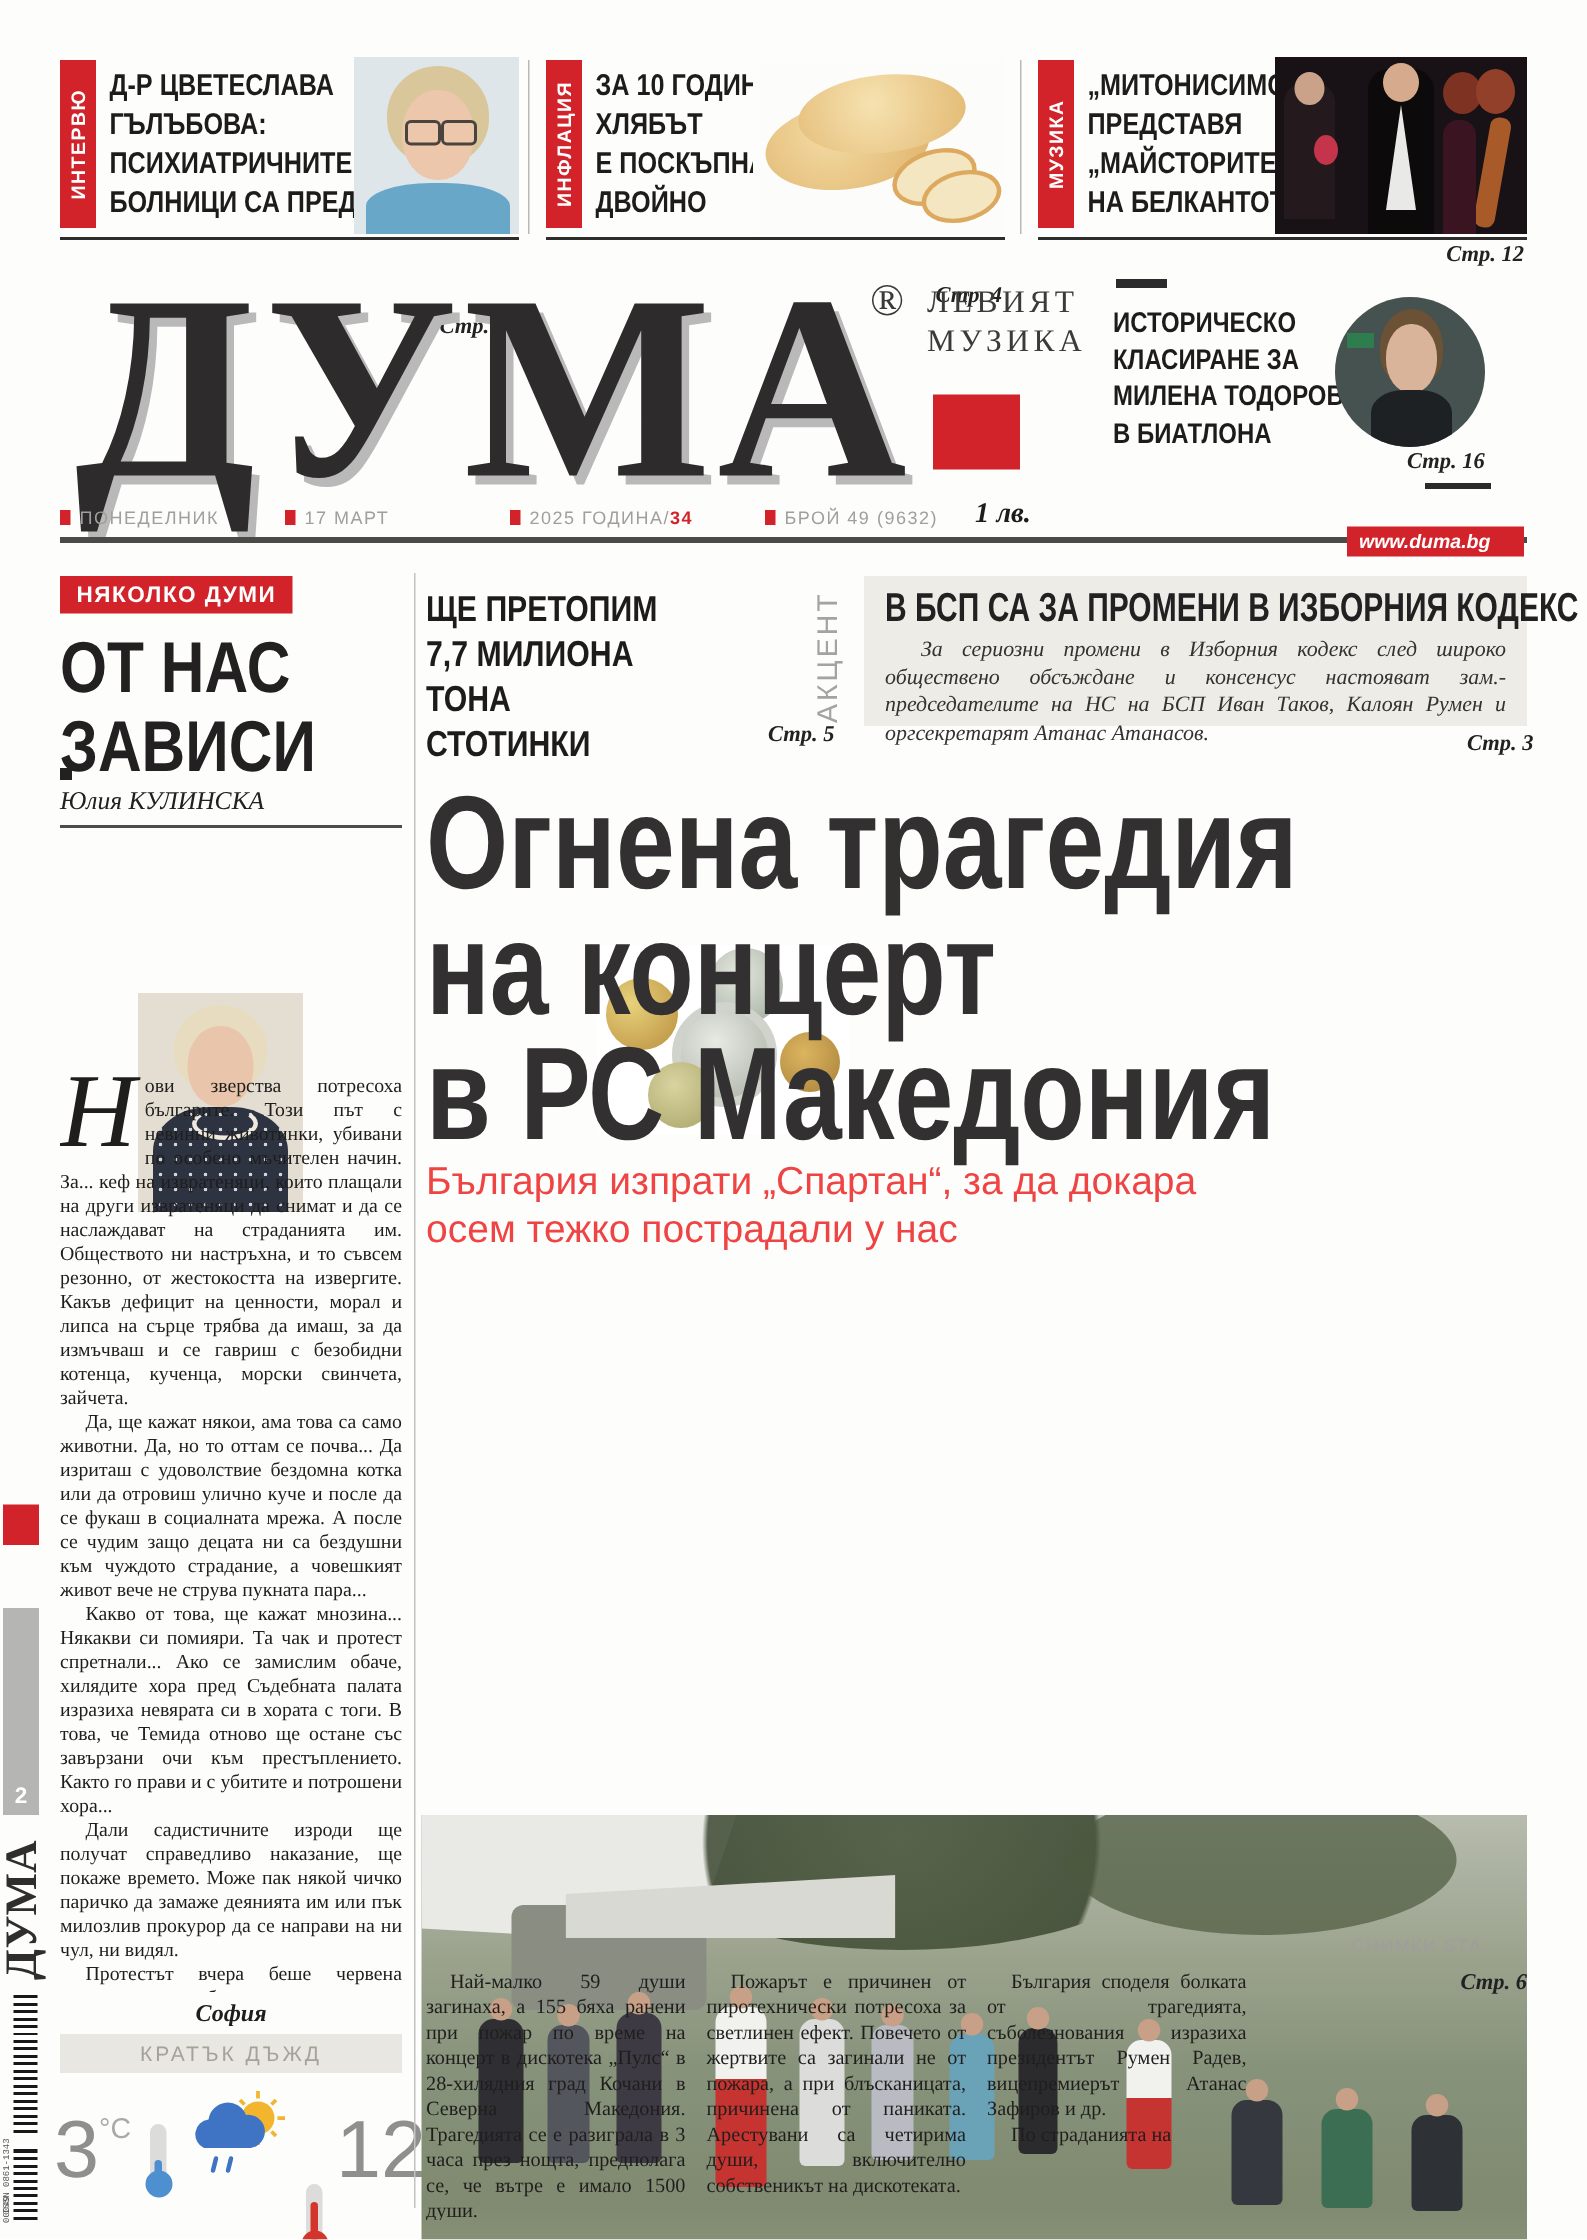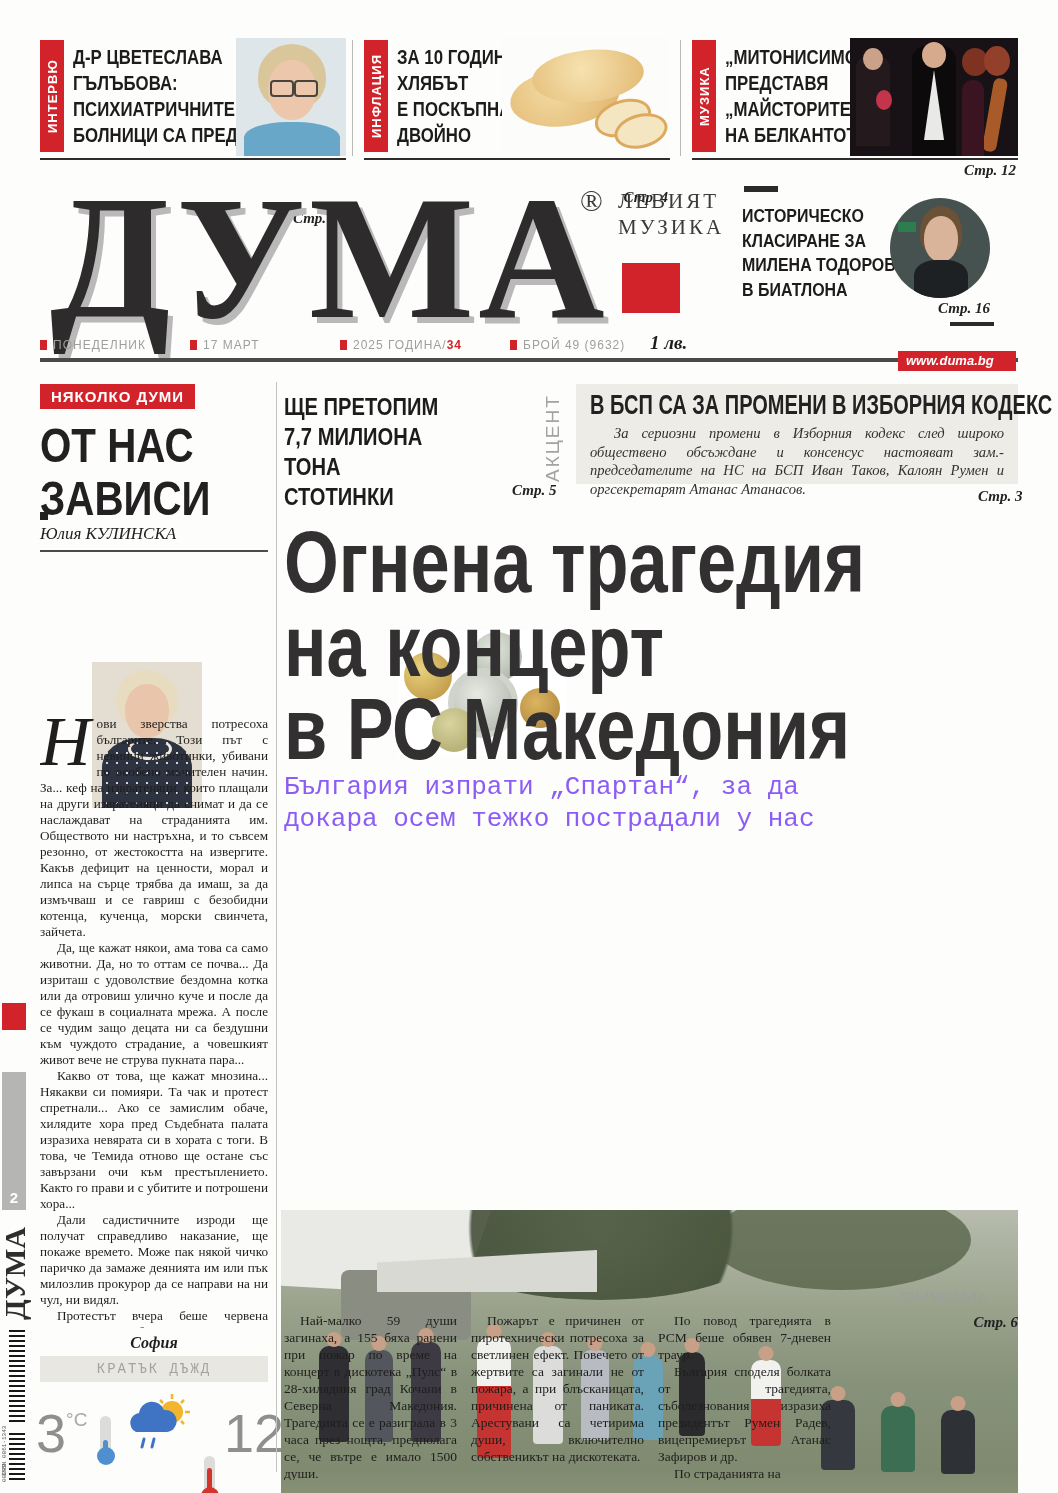--- a/index.html
+++ b/index.html
@@ -180,21 +180,21 @@
     <div class="abs" style="left:10px;top:76px;width:90px;height:70px;border-radius:42% 42% 0 0;background:#2d3340;background-image:radial-gradient(#cfd3da 1px,transparent 1.4px);background-size:10px 10px;"></div>
     <div class="abs" style="left:36px;top:76px;width:38px;height:16px;border-radius:50%;border:3px solid #efe9dd;border-top-color:transparent;"></div>
   </div>
 
   <div class="op-body abs" style="left:40px;top:716px;width:228px;height:612px;overflow:hidden;">
     <p style="text-indent:0;"><span class="dropcap">Н</span><span>ови зверства потресоха българите. Този път с невинни животинки, убивани по особено мъчителен начин. За... кеф на извратеняци, които плащали на други извратеняци да снимат и да се наслаждават на страданията им. Обществото ни настръхна, и то съвсем резонно, от жестокостта на извергите. Какъв дефицит на ценности, морал и липса на сърце трябва да имаш, за да измъчваш и се гавриш с безобидни котенца, кученца, морски свинчета, зайчета.</span></p>
     <span><p>Да, ще кажат някои, ама това са само животни. Да, но то оттам се почва... Да изриташ с удоволствие бездомна котка или да отровиш улично куче и после да се фукаш в социалната мрежа. А после се чудим защо децата ни са бездушни към чуждото страдание, а човешкият живот вече не струва пукната пара...</p><p>Какво от това, ще кажат мнозина... Някакви си помияри. Та чак и протест спретнали... Ако се замислим обаче, хилядите хора пред Съдебната палата изразиха невярата си в хората с тоги. В това, че Темида отново ще остане със завързани очи към престъплението. Както го прави и с убитите и потрошени хора...</p><p>Дали садистичните изроди ще получат справедливо наказание, ще покаже времето. Може пак някой чичко паричко да замаже деянията им или пък милозлив прокурор да се направи на ни чул, ни видял.</p><p>Протестът вчера беше червена лампа, че съдебната ни система е прогнила от корупция и зависимости.</p></span>
   </div>
 
   <div class="abs" style="left:40px;top:1334px;width:228px;text-align:center;font-style:italic;font-weight:700;font-size:16px;color:#1f1e1d;">София</div>
-  <div class="abs" style="left:40px;top:1356px;width:228px;height:26px;background:#e8e7e2;color:#a5a29b;font-family:Liberation Mono, monospace;font-size:14px;letter-spacing:2px;text-align:center;line-height:26px;">КРАТЪК ДЪЖД</div>
+  <div class="abs" style="left:40px;top:1356px;width:228px;height:26px;background:#e8e7e2;color:#a5a29b;font-family:Liberation Sans, sans-serif;font-size:14px;letter-spacing:2px;text-align:center;line-height:26px;">КРАТЪК ДЪЖД</div>
   <div class="abs" style="left:36px;top:1392px;width:236px;height:90px;">
     <div class="wtemp abs" style="left:0;top:14px;"><span>3</span><span class="deg">°C</span></div>
     <div class="thermo blue abs" style="left:64px;top:24px;">
         <div class="fill"></div>
       </div>
     <svg class="abs" style="left:86px;top:0;" width="72" height="66" viewBox="0 0 72 66">
       <circle cx="50" cy="20" r="11" fill="#f2b52d"></circle>
       <g stroke="#f2b52d" stroke-width="2.5">
           <line x1="50" y1="2" x2="50" y2="7"></line>
           <line x1="50" y1="33" x2="50" y2="38"></line>
@@ -239,21 +239,21 @@
     <div class="cond-tight" style="font-size:27px;color:#232021;">В БСП СА ЗА ПРОМЕНИ В ИЗБОРНИЯ КОДЕКС</div>
     <div style="font-style:italic;font-size:14.6px;line-height:1.28;text-align:justify;color:#333230;margin-top:3px;text-indent:24px;">За сериозни промени в Изборния кодекс след широко обществено обсъждане и консенсус настояват зам.-председателите на НС на БСП Иван Таков, Калоян Румен и оргсекретарят Атанас Атанасов.</div>
   </div>
   <div class="pageref abs" style="left:978px;top:488px;">Стр. 3</div>
 
   <div class="cond abs" style="left:284px;top:520px;font-size:88px;line-height:0.95;color:#333032;transform:scaleX(0.8);">
       <div>Огнена трагедия</div>
       <div>на концерт</div>
       <div>в РС Македония</div>
     </div>
-  <div class="abs" style="left:284px;top:772px;width:560px;font-family:Liberation Mono, monospace;font-size:26px;line-height:1.22;color:#8b5cf6;">България изпрати „Спартан“, за да докара осем тежко пострадали у нас</div>
+  <div class="abs" style="left:284px;top:772px;width:560px;font-family:Liberation Sans, sans-serif;font-size:26px;line-height:1.22;color:#ef4444;">България изпрати „Спартан“, за да докара осем тежко пострадали у нас</div>
 
   <div class="photo-box abs" style="left:281px;top:838px;width:737px;height:447px;background:linear-gradient(180deg,#b7bcae 0%,#9aa28c 22%,#87927b 38%,#7f8a70 58%,#99a186 78%,#a7a899 100%);">
     <div class="abs" style="left:0;top:0;width:210px;height:86px;background:#e9e9e5;clip-path:polygon(0 0,100% 0,86% 100%,0 88%);"></div>
     <div class="abs" style="left:150px;top:-30px;width:340px;height:120px;border-radius:50%;background:radial-gradient(circle at 50% 40%,#47543a,#3b4730 70%,transparent 72%);opacity:.85;"></div>
     <div class="abs" style="left:430px;top:-20px;width:260px;height:100px;border-radius:50%;background:#4d5a3e;opacity:.7;"></div>
     <div class="abs" style="left:60px;top:60px;width:130px;height:70px;background:#8a8d82;border-radius:8px;"></div>
     <div class="abs" style="left:96px;top:40px;width:220px;height:42px;background:#d9d9d4;clip-path:polygon(0 30%,100% 0,100% 100%,0 100%);"></div>
 
     <div class="fig" style="left:38px;top:136px;width:30px;height:96px;background:#2f2f33;"></div>
     <div class="fig" style="left:84px;top:140px;width:28px;height:92px;background:#53565c;"></div>
@@ -273,21 +273,20 @@
   <div class="abs" style="left:740px;top:1290px;width:248px;text-align:right;font-family:'Liberation Sans',sans-serif;font-size:12px;letter-spacing:1px;color:#9e9e9c;">СНИМКИ БТА</div>
 
   <div class="lead-cols abs" style="left:284px;top:1312px;width:734px;height:168px;overflow:hidden;">
     <div class="col">
         <p>Най-малко 59 души загинаха, а 155 бяха ранени при пожар по време на концерт в дискотека „Пулс“ в 28-хилядния град Кочани в Северна Македония. Трагедията се е разиграла в 3 часа през нощта, предполага се, че вътре е имало 1500 души.</p>
       </div>
     <div class="col">
         <p>Пожарът е причинен от пиротехнически потресоха за светлинен ефект. Повечето от жертвите са загинали не от пожара, а при блъсканицата, причинена от паниката. Арестувани са четирима души, включително собственикът на дискотеката.</p>
       </div>
     <div class="col">
-        <p>По повод трагедията в РСМ беше обявен 7-дневен траур.</p>
         <p>България споделя болката от трагедията, съболезнования изразиха президентът Румен Радев, вицепремиерът Атанас Зафиров и др.</p>
         <p>По страданията на</p>
       </div>
     <div class="col">
       <div class="pageref" style="text-align:right;margin-top:2px;">Стр. 6</div>
     </div>
   </div>
 
 </div>
 

